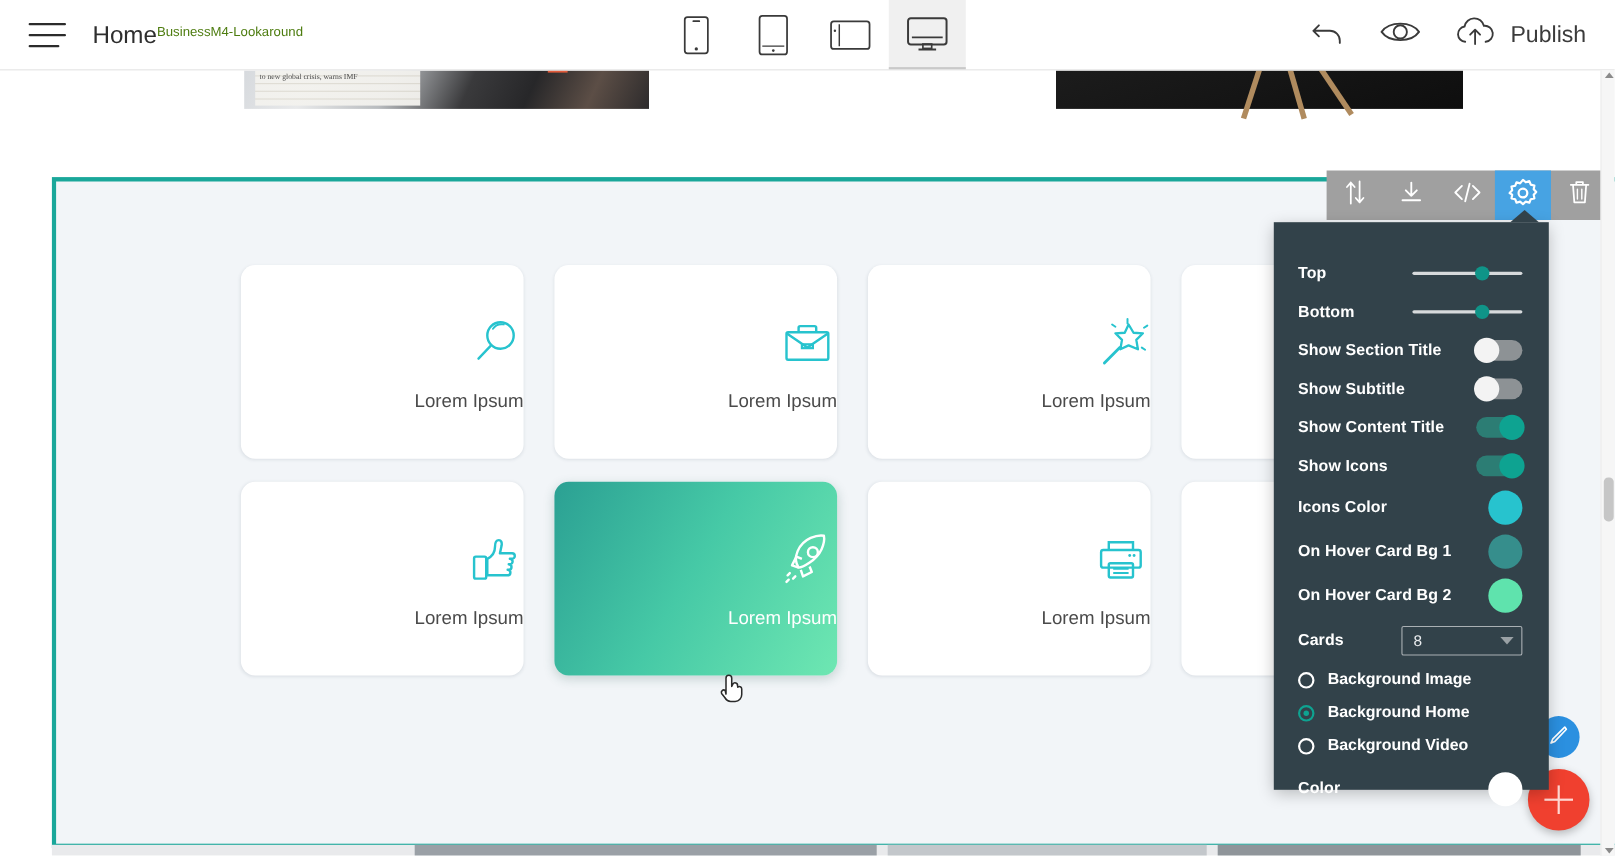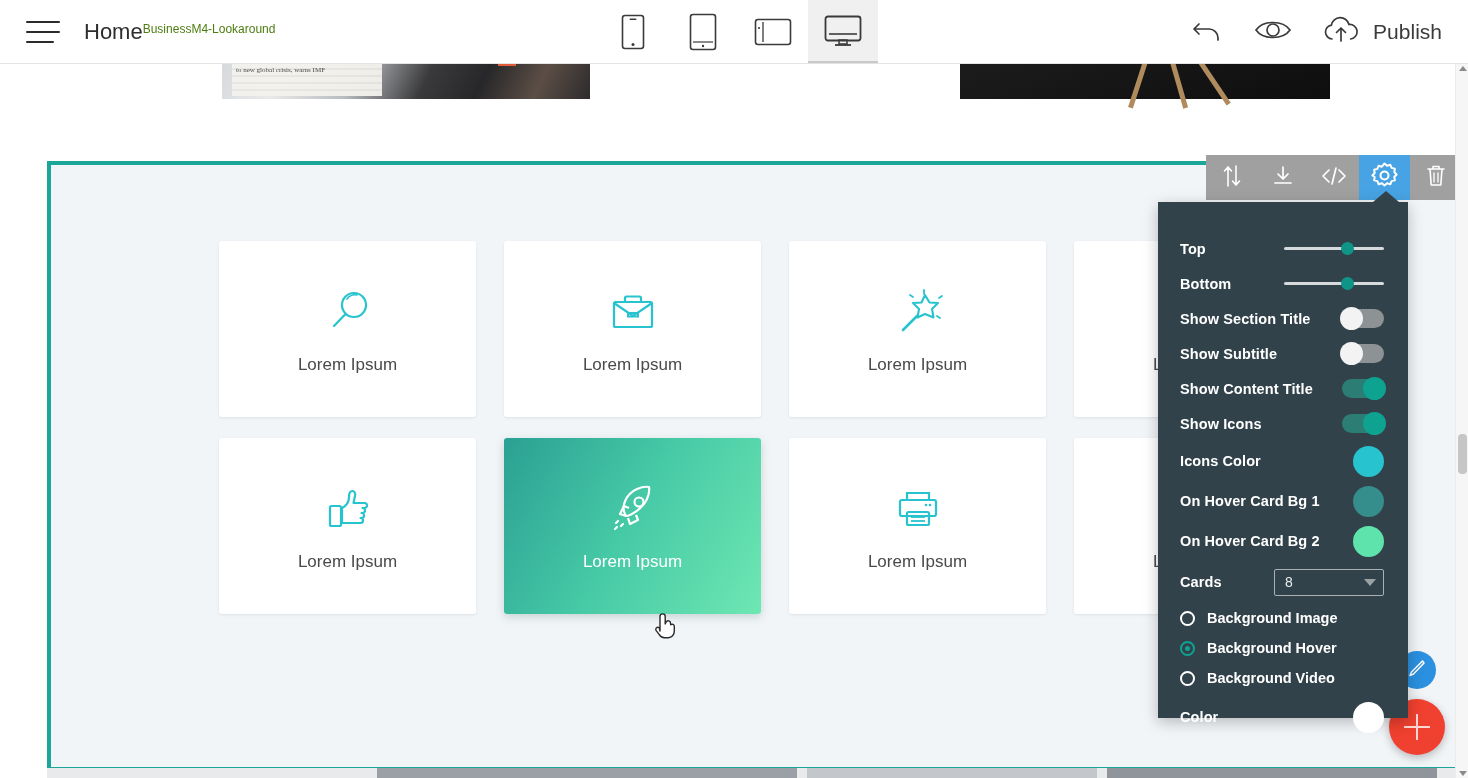--- a/index.html
+++ b/index.html
@@ -90,23 +90,23 @@
     border: 4px solid #1aa79a; background: #f2f5f8;
   }
   .sec-inner { position:absolute; inset:0; overflow:hidden; }
 
   .cards-grid {
     position: absolute; top: 76px; left: 168px;
     display: grid; grid-template-columns: repeat(4, 285px); grid-template-rows: 176px 176px;
     row-gap: 21px;
   }
   .card {
-    width: 257px; height: 176px; background: #ffffff; border-radius: 3px;
+    width: 257px; height: 176px; background: #ffffff; border-radius: 13px;
     box-shadow: 0 1px 3px rgba(40,60,80,.10);
-    display: flex; flex-direction: column; align-items: center; justify-content: center;
+    display: flex; flex-direction: column; align-items: flex-end; justify-content: center;
     cursor: pointer; position: relative;
   }
   .card .icon { height: 58px; display:flex; align-items:center; justify-content:center; }
   .card .ttl { font-size: 17px; color: #4a4a4a; margin-top: 14px; }
   .card.hovered {
     background: linear-gradient(120deg, #2ba093 0%, #46c9a6 48%, #6ee7b2 100%);
     box-shadow: 0 3px 10px rgba(40,90,80,.22);
   }
   .card.hovered .ttl { color: #ffffff; }
 
@@ -530,21 +530,21 @@
         <span class="caret"></span>
       </div>
     </div>
 
     <div class="radio-row">
       <span class="radio"></span>
       <span class="rlbl">Background Image</span>
     </div>
     <div class="radio-row">
       <span class="radio sel"></span>
-      <span class="rlbl">Background Hover</span>
+      <span class="rlbl">Background Home</span>
     </div>
     <div class="radio-row">
       <span class="radio"></span>
       <span class="rlbl">Background Video</span>
     </div>
 
     <div class="row color-row" style="margin-top:4px">
       <div class="lbl">Color</div>
       <div class="swatch" style="background:#ffffff"></div>
     </div>

